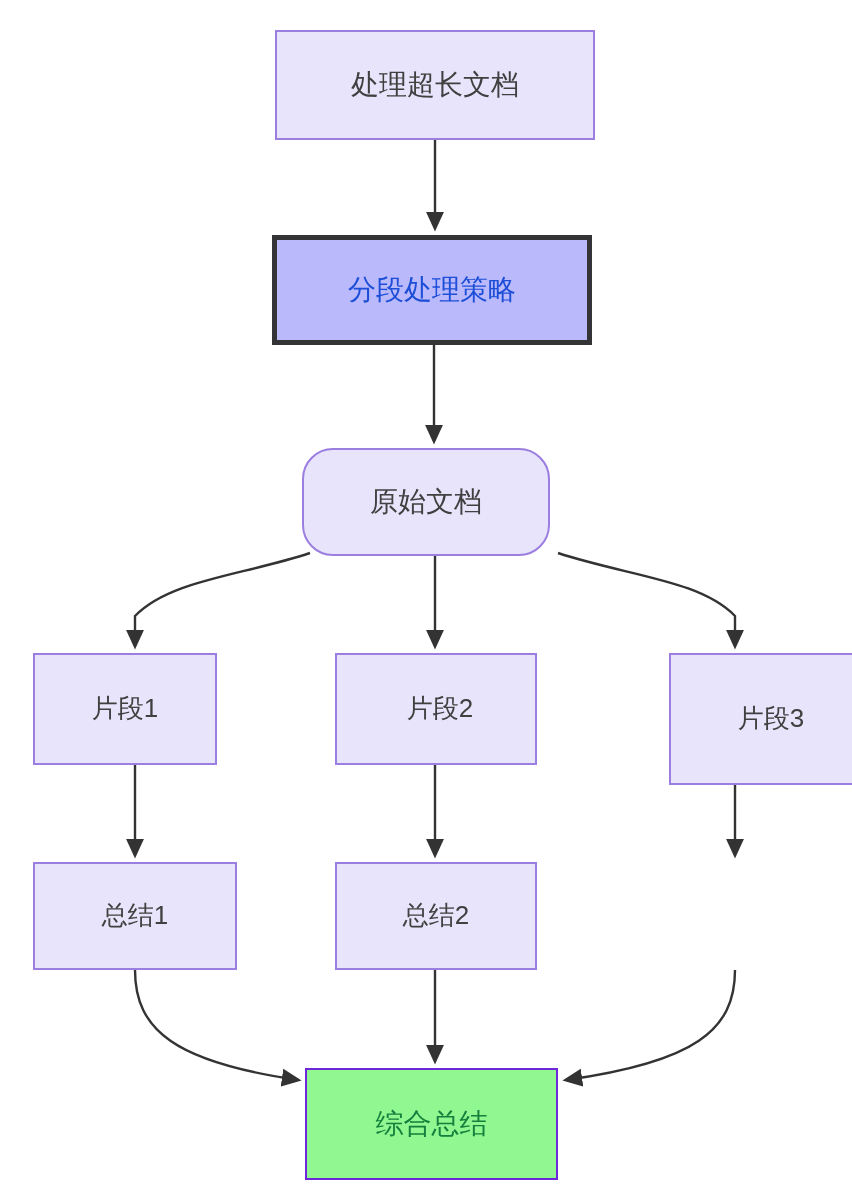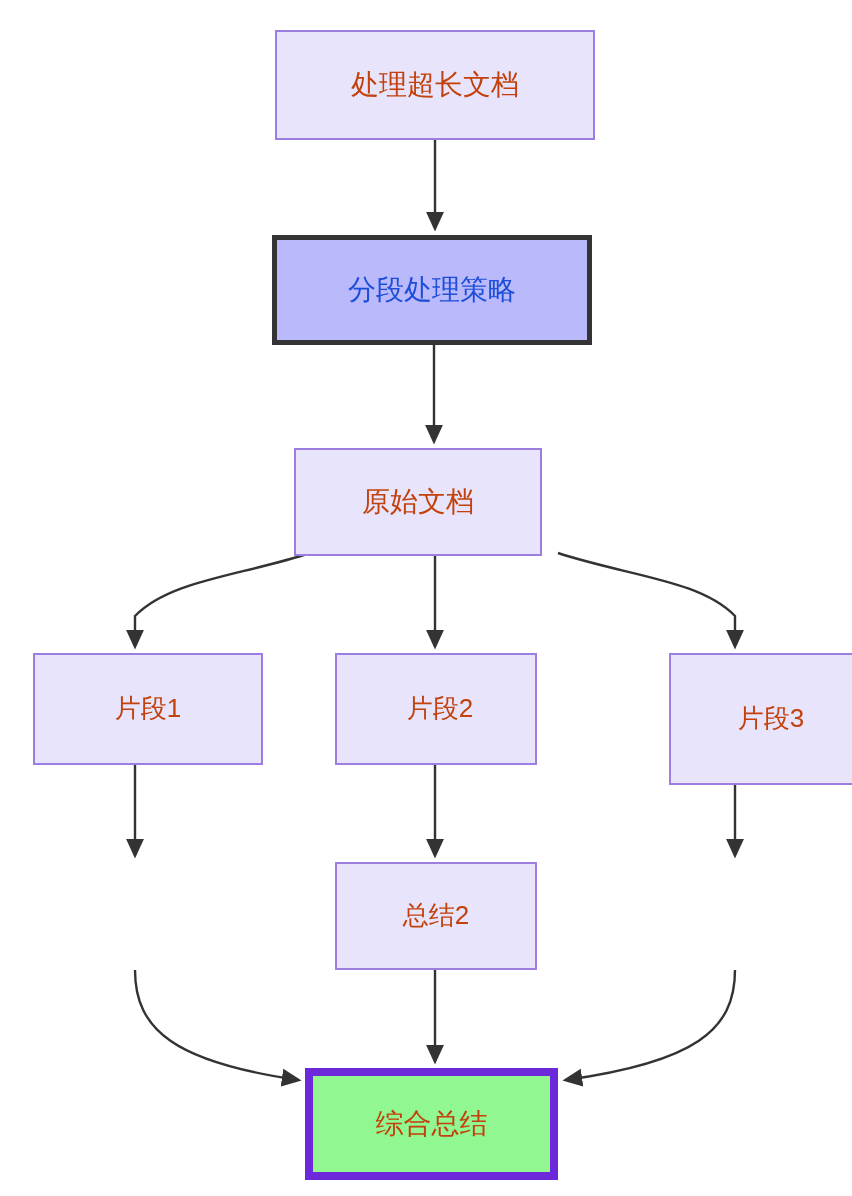--- a/index.html
+++ b/index.html
@@ -37,33 +37,33 @@
   }
   .node-label {
     display: block;
     line-height: 1.2;
     white-space: nowrap;
   }
   
   .node.plain {
     background: #e8e4fb;
     border: 2px solid #9b7ee0;
-    color: #c2410c;
+    color: #404040;
   }
   
   .node.strategy {
     background: #b9b9fb;
     border: 5px solid #343436;
     color: #1d4ed8;
   }
   
   .node.final {
     background: #91f791;
-    border: 8px solid #6d28d9;
-    color: #c2410c;
+    border: 2px solid #6d28d9;
+    color: #15803d;
   }
   .fs-lg { font-size: 28px; }
   .fs-md { font-size: 26px; }
 </style>
 </head>
 <body>
 
 <div id="canvas">
 
   <svg id="edges" viewBox="0 0 852 1196" width="852" height="1196" xmlns="http://www.w3.org/2000/svg">
@@ -88,36 +88,39 @@
   </svg>
 
   <div class="node plain" style="left: 275px; top: 30px; width: 320px; height: 110px;">
     <span class="node-label fs-lg">处理超长文档</span>
   </div>
 
   <div class="node strategy" style="left: 272px; top: 235px; width: 320px; height: 110px;">
     <span class="node-label fs-lg">分段处理策略</span>
   </div>
 
-  <div class="node plain" style="left: 294px; top: 448px; width: 248px; height: 108px;">
+  <div class="node plain" style="left: 302px; top: 448px; width: 248px; height: 108px; border-radius: 31px;">
     <span class="node-label fs-lg">原始文档</span>
   </div>
 
-  <div class="node plain" style="left: 33px; top: 653px; width: 230px; height: 112px;">
+  <div class="node plain" style="left: 33px; top: 653px; width: 184px; height: 112px;">
     <span class="node-label fs-md">片段1</span>
   </div>
 
   <div class="node plain" style="left: 335px; top: 653px; width: 202px; height: 112px; padding-left: 8px;">
     <span class="node-label fs-md">片段2</span>
   </div>
 
   <div class="node plain" style="left: 633px; top: 653px; width: 204px; height: 132px; margin-left: 36px;">
     <span class="node-label fs-md">片段3</span>
   </div>
 
+  <div class="node plain" style="left: 33px; top: 862px; width: 204px; height: 108px;">
+    <span class="node-label fs-md">总结1</span>
+  </div>
 
   <div class="node plain" style="left: 335px; top: 862px; width: 202px; height: 108px;">
     <span class="node-label fs-md">总结2</span>
   </div>
 
 
   <div class="node final" style="left: 305px; top: 1068px; width: 253px; height: 112px;">
     <span class="node-label fs-lg">综合总结</span>
   </div>
 

